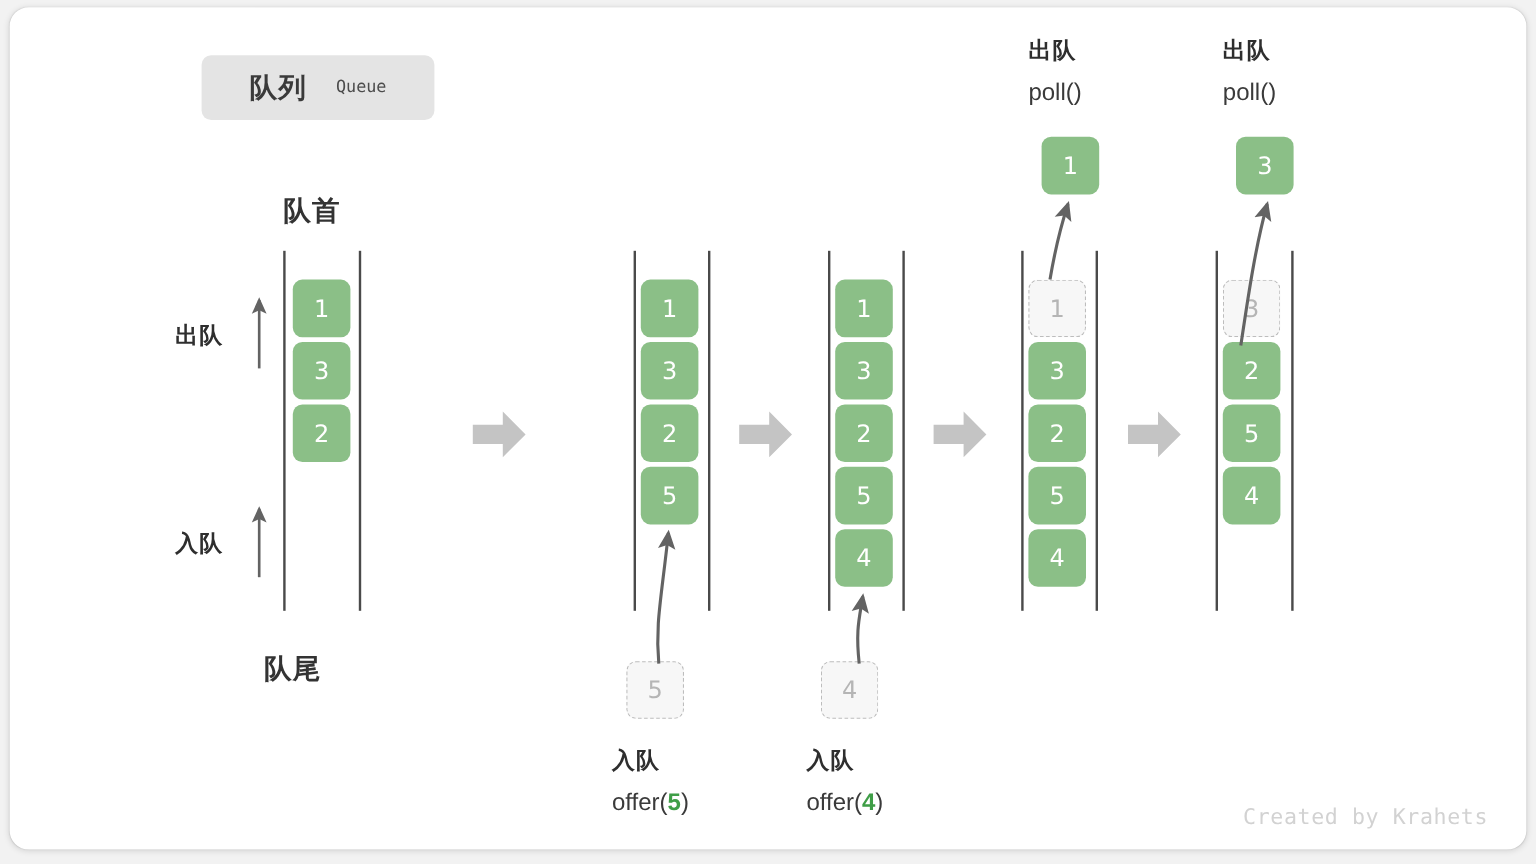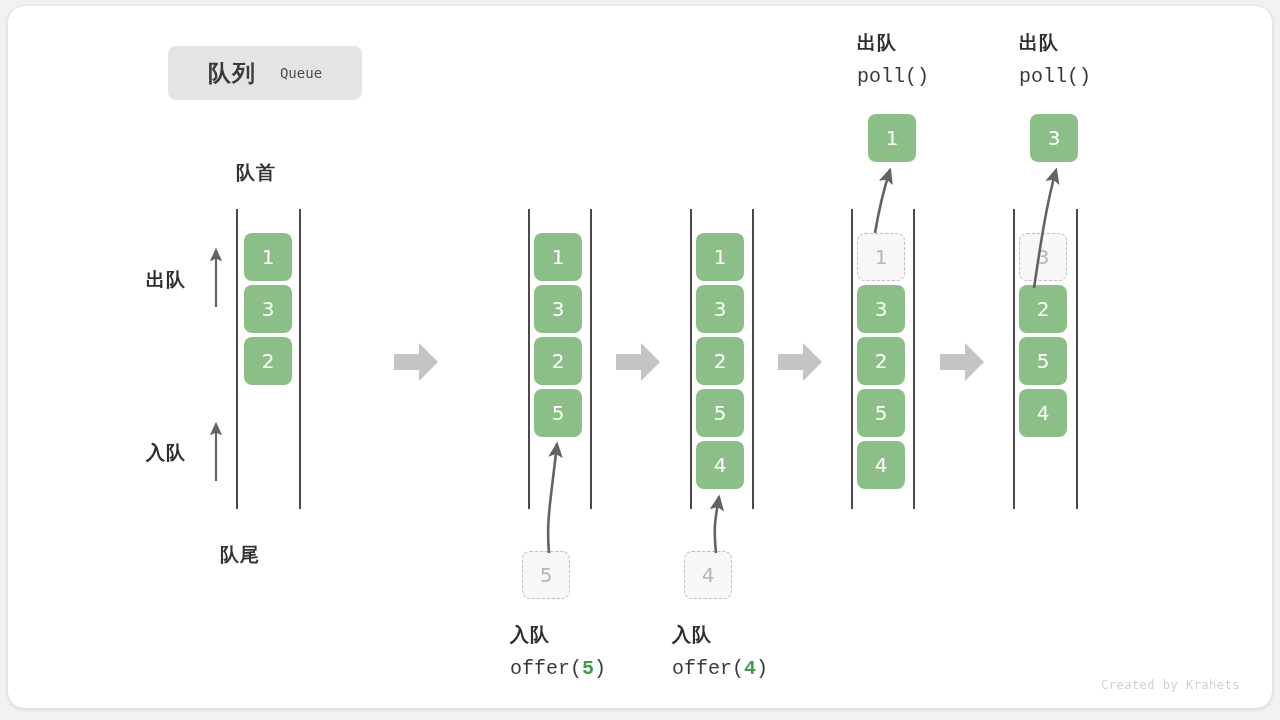--- a/index.html
+++ b/index.html
@@ -52,21 +52,21 @@
     letter-spacing: 1px;
   }
   #title-badge .en {
     font-family: "DejaVu Sans Mono", "Liberation Mono", monospace;
     font-size: 14px;
     color: #4c4c4c;
   }
 
   
   .cap {
-    font-size: 19px;
+    font-size: 23px;
     font-weight: bold;
     color: #333333;
     letter-spacing: 1px;
     white-space: nowrap;
   }
   #cap-head { left: 236px; top: 160px; }
   #cap-tail { left: 220px; top: 542px; }
 
   
   .dir-label {
@@ -120,21 +120,21 @@
   .op-caption .cn {
     display: block;
     font-size: 19px;
     font-weight: bold;
     color: #2e2e2e;
     letter-spacing: 1px;
     line-height: 34px;
   }
   .op-caption .code {
     display: block;
-    font-family: Liberation Mono, monospace;
+    font-family: Liberation Sans, sans-serif;
     font-size: 20px;
     color: #3a3a3a;
     line-height: 34px;
   }
   .op-caption .code .arg {
     color: #3f9e47;
     font-weight: bold;
   }
 
   
@@ -142,21 +142,21 @@
     left: 0; top: 0;
     width: 1280px; height: 720px;
     pointer-events: none;
   }
 
   
   #watermark {
     right: 40px;
     bottom: 28px;
     font-family: "DejaVu Sans Mono", "Liberation Mono", monospace;
-    font-size: 12px;
+    font-size: 18px;
     color: #d2d2d2;
     letter-spacing: 0.5px;
   }
 </style>
 </head>
 <body>
 
 <div id="stage">
   <div id="card" class="abs"></div>
 

